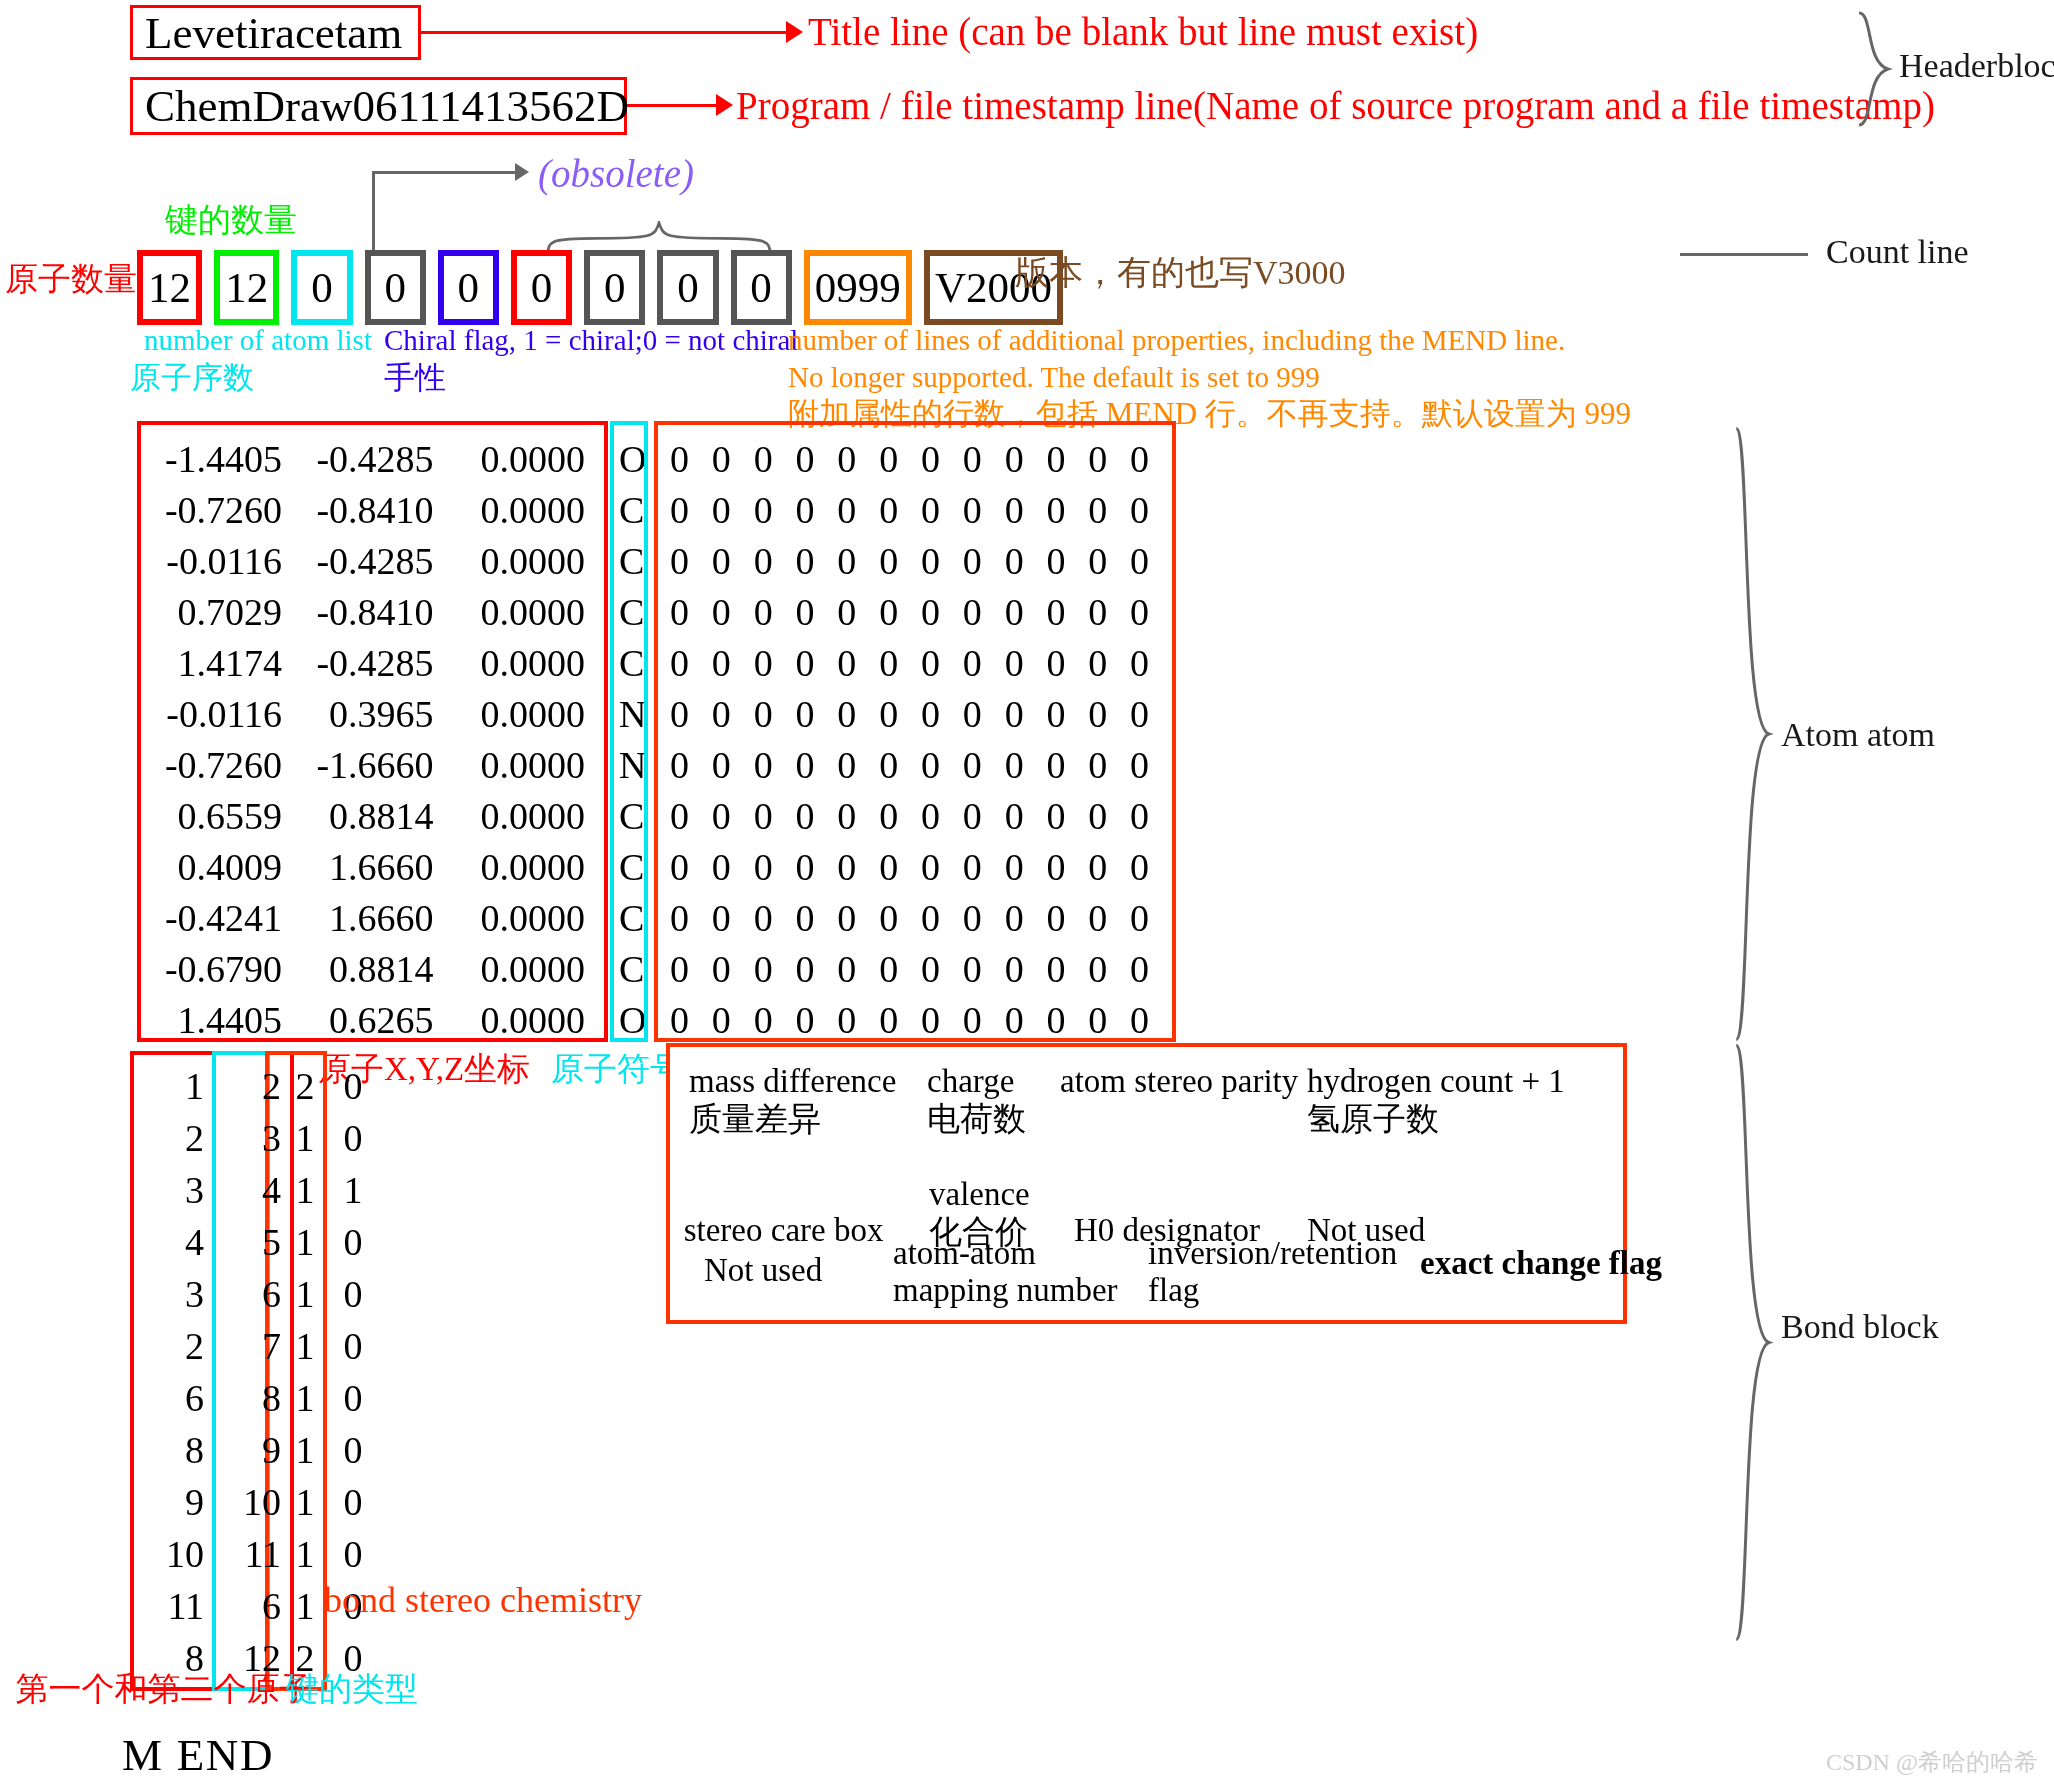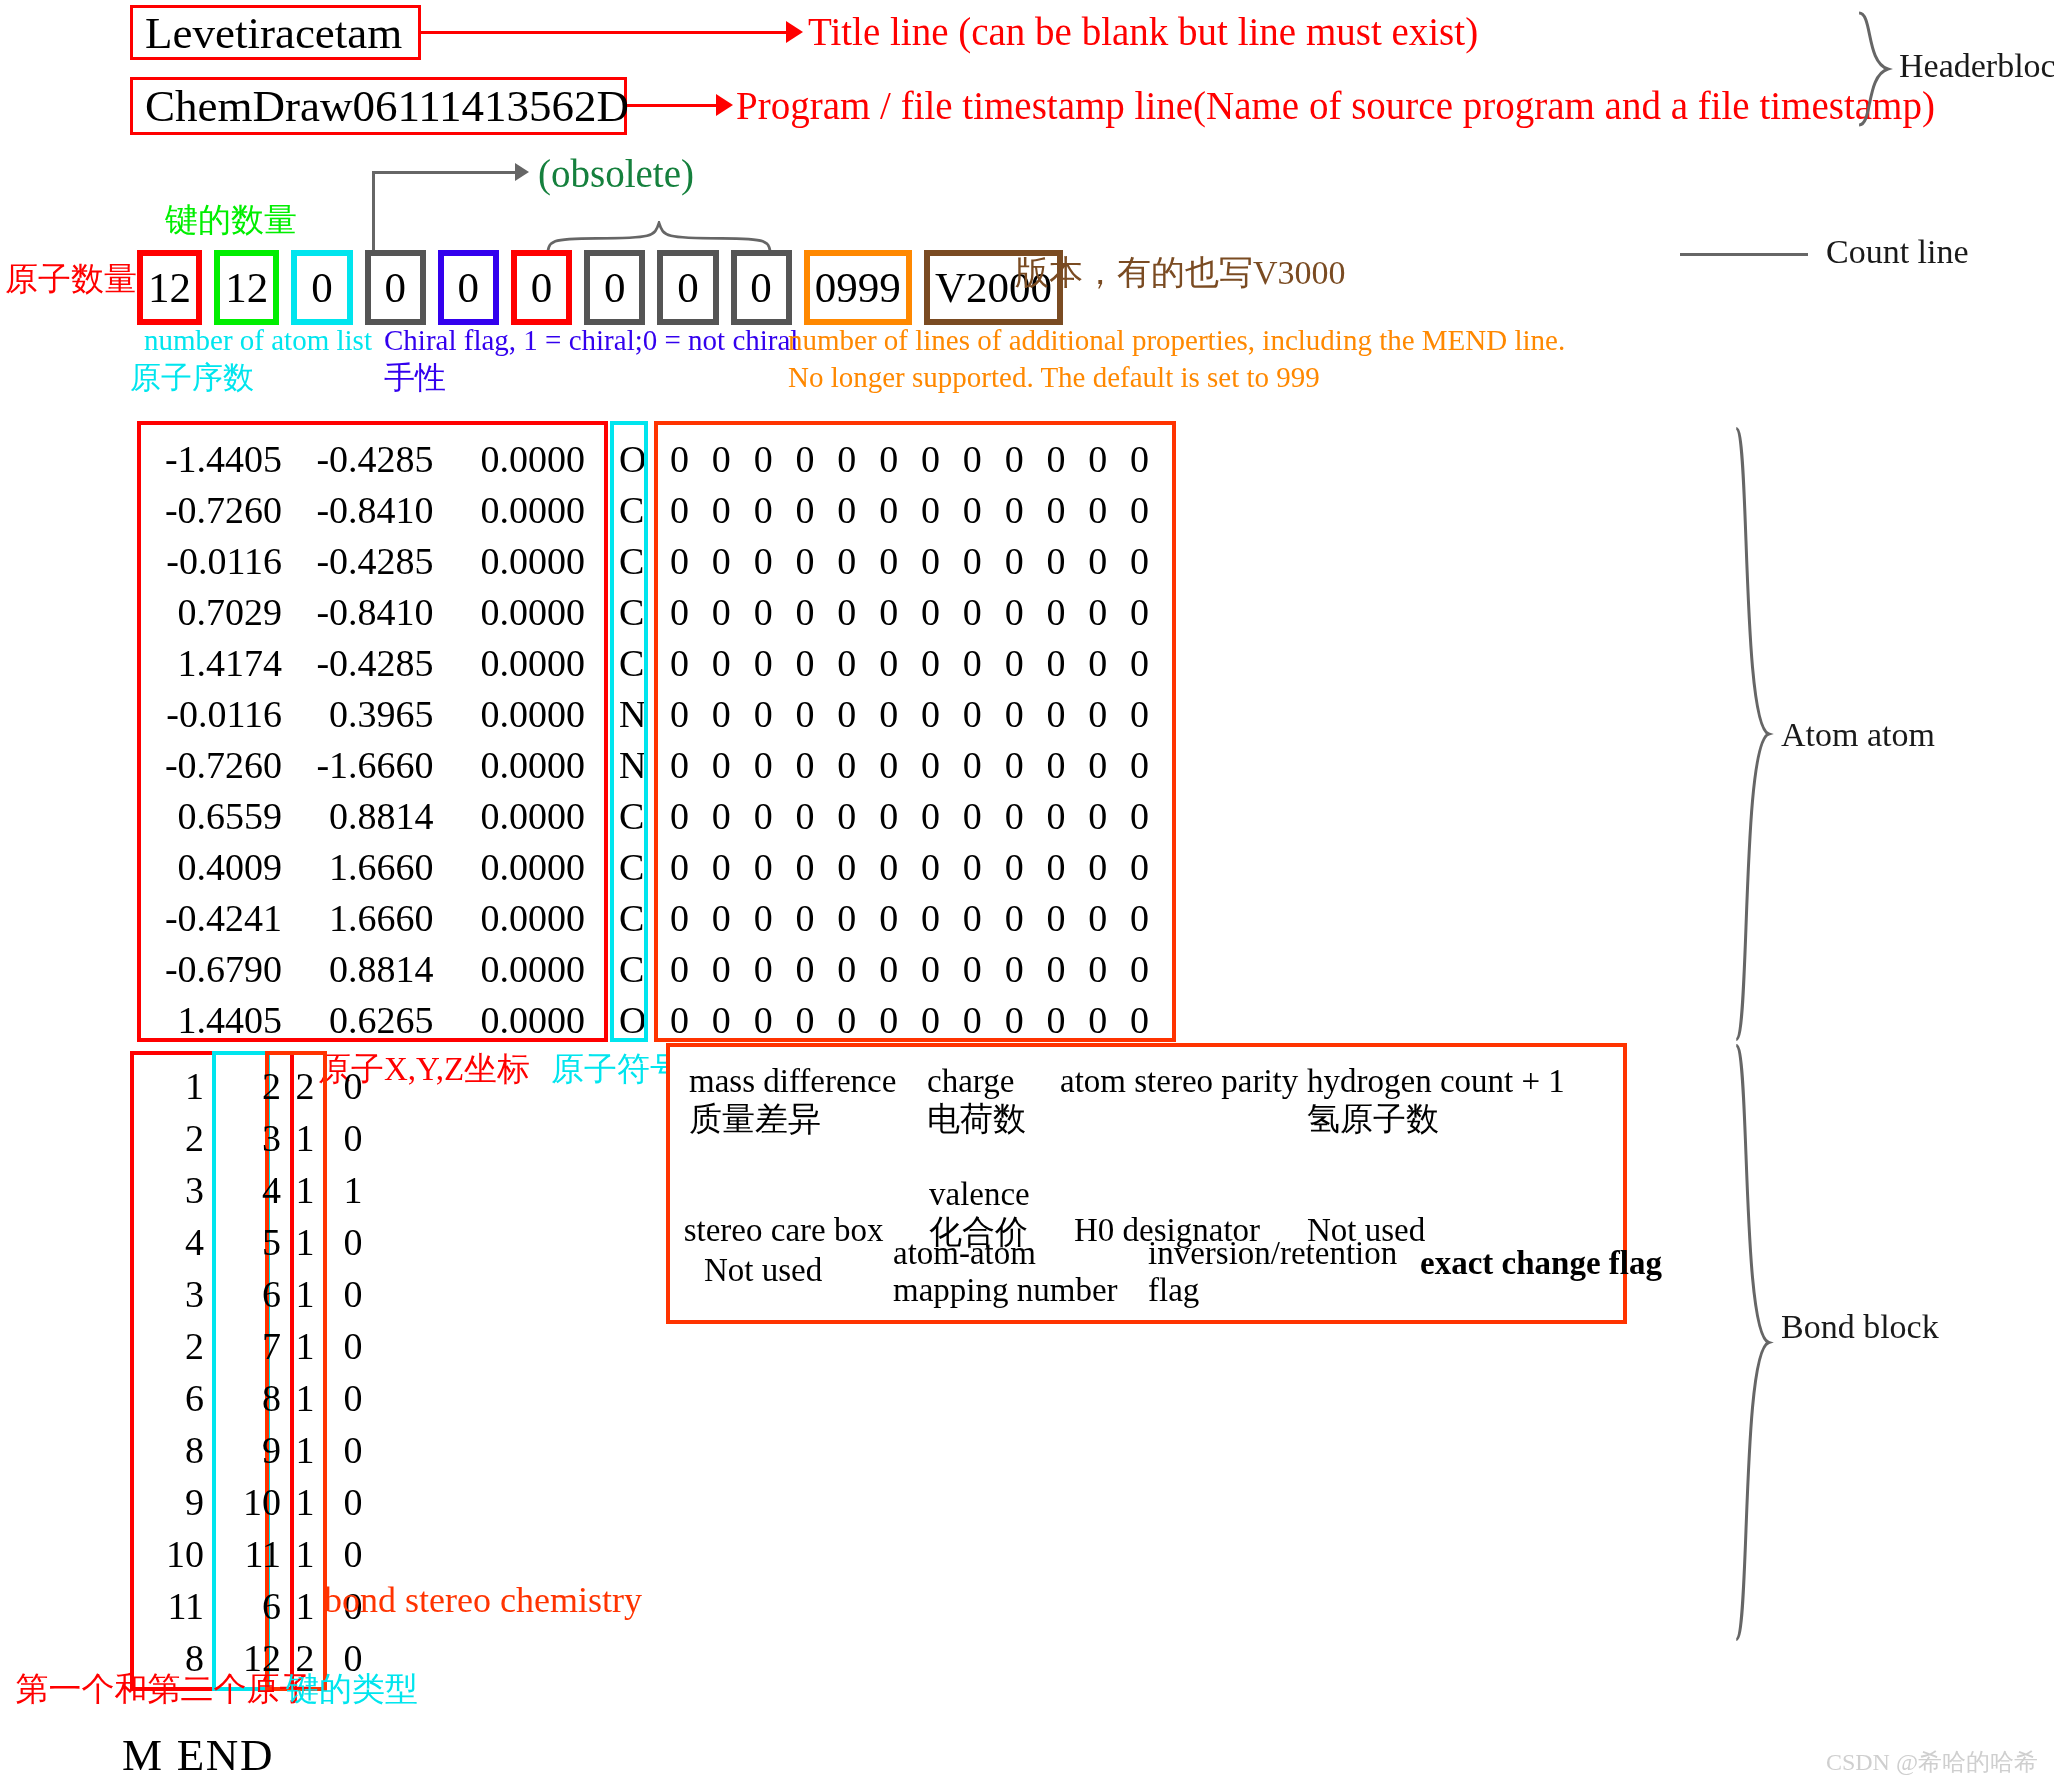--- a/index.html
+++ b/index.html
@@ -206,21 +206,21 @@
   <div class="brace abs" style="left:1854px; top:8.6px;">
     <svg width="39" height="120" viewBox="0 0 46 140">
       <path d="M6 4 C22 4 14 62 40 70 C14 78 22 136 6 136" fill="none" stroke="#666666" stroke-width="3.5"></path>
     </svg>
   </div>
   <div class="brace-label" style="left:1899px; top:47px;">Headerblock</div>
 
   <div class="vline-gray" style="left:372px; top:171px; height:84px;"></div>
   <div class="hline-gray" style="left:372px; top:171px; width:146px;"></div>
   <div class="arrowhead-r-gray" style="left:515px; top:163px;"></div>
-  <div class="lbl lbl-big annot-black abs" style="left:538px; top:152px; color:#15803d;">(obsolete)</div>
+  <div class="lbl lbl-big annot-black abs" style="left:538px; top:152px; color:#8b5cf6;font-style:italic;">(obsolete)</div>
 
   <div class="obs-bracket" style="left:545px; top:221px;">
     <svg width="228" height="38" viewBox="0 0 266 44">
       <path d="M3 42 C3 22 8 20 60 20 C125 20 128 18 133 2 C138 18 141 20 206 20 C258 20 263 22 263 42" fill="none" stroke="#666666" stroke-width="3.2"></path>
     </svg>
   </div>
 
   <div class="lbl annot-green abs" style="left:165px; top:202px; font-size:33px;">键的数量</div>
   <div class="lbl annot-red abs" style="left:5.1px; top:261px; font-size:33px;">原子数量</div>
 
@@ -241,20 +241,21 @@
   <div class="lbl abs annot-brown" style="left:1015px; top:253px; font-size:34px;">版本，有的也写V3000</div>
 
   <div class="lbl annot-cyan abs" style="left:144px; top:324px; font-size:29px;">number of atom list</div>
   <div class="lbl annot-cyan abs" style="left:130px; top:360px; font-size:31px;">原子序数</div>
 
   <div class="lbl annot-blue abs" style="left:384px; top:324px; font-size:29px;">Chiral flag, 1 = chiral;0 = not chiral</div>
   <div class="lbl annot-blue abs" style="left:384px; top:360px; font-size:31px;">手性</div>
 
   <div class="lbl annot-orange abs" style="left:788px; top:324px; font-size:29px;">number of lines of additional properties, including the MEND line.</div>
   <div class="lbl annot-orange abs" style="left:788px; top:361px; font-size:29px;">No longer supported. The default is set to 999</div>
+  <div class="lbl annot-orange abs" style="left:788px; top:396px; font-size:31px;">附加属性的行数，包括 MEND 行。不再支持。默认设置为 999</div>
 
   <div class="hline-gray" style="left:1680px; top:253px; width:128px;"></div>
   <div class="brace-label" style="left:1826px; top:233px;">Count line</div>
 
   <div class="coord-box" style="left:137px; top:421px; width:471px; height:621px;">
     <div class="mono-rows coord-rows" id="atom-coords" style="padding-top:8.6px;"><div class="row"><div class="col">-1.4405</div><div class="col">-0.4285</div><div class="col">0.0000</div></div><div class="row"><div class="col">-0.7260</div><div class="col">-0.8410</div><div class="col">0.0000</div></div><div class="row"><div class="col">-0.0116</div><div class="col">-0.4285</div><div class="col">0.0000</div></div><div class="row"><div class="col">0.7029</div><div class="col">-0.8410</div><div class="col">0.0000</div></div><div class="row"><div class="col">1.4174</div><div class="col">-0.4285</div><div class="col">0.0000</div></div><div class="row"><div class="col">-0.0116</div><div class="col">0.3965</div><div class="col">0.0000</div></div><div class="row"><div class="col">-0.7260</div><div class="col">-1.6660</div><div class="col">0.0000</div></div><div class="row"><div class="col">0.6559</div><div class="col">0.8814</div><div class="col">0.0000</div></div><div class="row"><div class="col">0.4009</div><div class="col">1.6660</div><div class="col">0.0000</div></div><div class="row"><div class="col">-0.4241</div><div class="col">1.6660</div><div class="col">0.0000</div></div><div class="row"><div class="col">-0.6790</div><div class="col">0.8814</div><div class="col">0.0000</div></div><div class="row"><div class="col">1.4405</div><div class="col">0.6265</div><div class="col">0.0000</div></div></div>
   </div>
 
   <div class="sym-box" style="left:610px; top:421px; width:38px; height:621px;">
     <div class="mono-rows sym-rows" id="atom-symbols" style="padding-top:8.6px;"><div>O</div><div>C</div><div>C</div><div>C</div><div>C</div><div>N</div><div>N</div><div>C</div><div>C</div><div>C</div><div>C</div><div>O</div></div>

